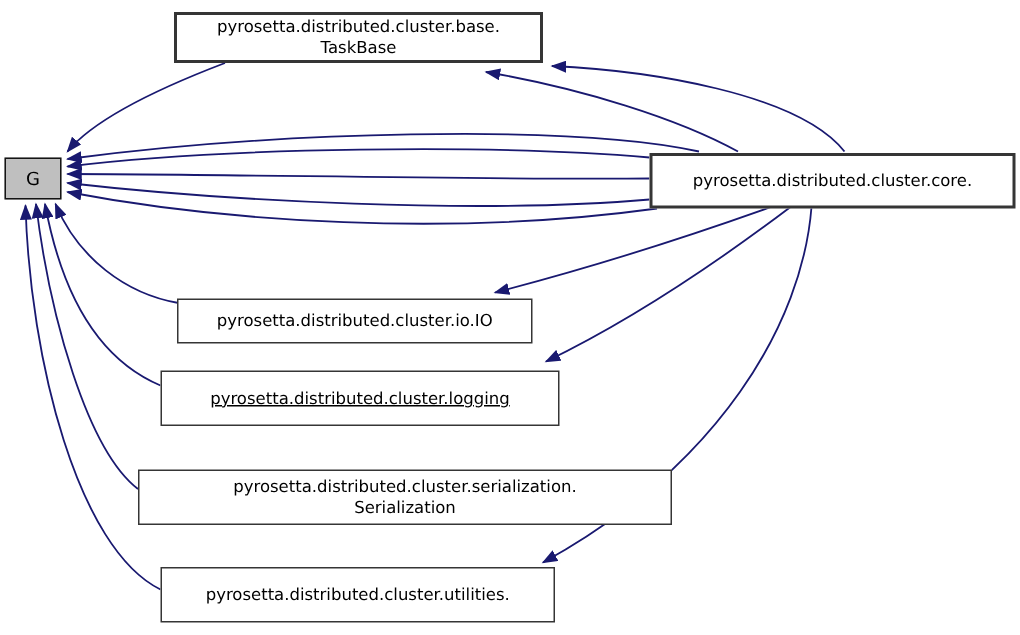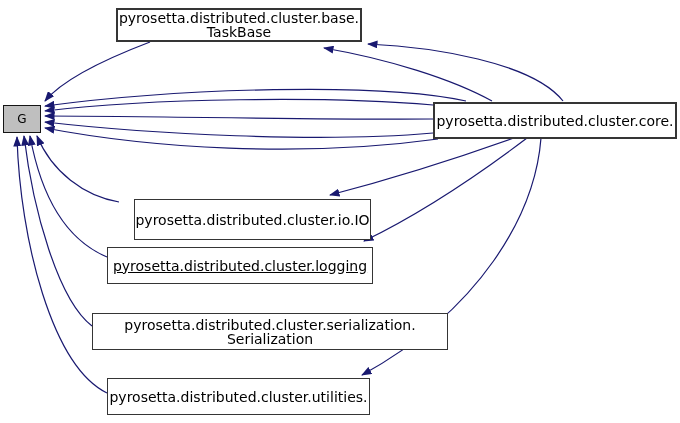--- a/index.html
+++ b/index.html
@@ -10,21 +10,21 @@
     font-family:"DejaVu Sans","Liberation Sans",sans-serif;
     overflow:hidden;
   }
   svg.edges{position:absolute;left:0;top:0;width:680px;height:423px;}
   .node{
     position:absolute;
     box-sizing:border-box;
     background:#ffffff;
     border:1px solid #353535;
     color:#000000;
-    font-size:14px;
+    font-size:11px;
     line-height:14px;
     display:flex;
     flex-direction:column;
     align-items:center;
     justify-content:center;
     text-align:center;
     white-space:nowrap;
     cursor:pointer;
   }
   .node.thick{border-width:2px;}
@@ -76,21 +76,21 @@
 
   <div class="node thick" style="left:116px;top:8px;width:246px;height:34px;">
     <span>pyrosetta.distributed.cluster.base.</span>
     <span>TaskBase</span>
   </div>
 
   <div class="node thick" style="left:433px;top:102px;width:244px;height:37px;">
     <span>pyrosetta.distributed.cluster.core.</span>
   </div>
 
-  <div class="node" style="left:118px;top:199px;width:237px;height:41px;margin-left:16px;">
+  <div class="node" style="left:118px;top:199px;width:237px;height:30px;">
     <span>pyrosetta.distributed.cluster.io.IO</span>
   </div>
 
   <div class="node" style="left:107px;top:247px;width:266px;height:37px;text-decoration:underline;">
     <span>pyrosetta.distributed.cluster.logging</span>
   </div>
 
   <div class="node" style="left:92px;top:313px;width:356px;height:37px;">
     <span>pyrosetta.distributed.cluster.serialization.</span>
     <span>Serialization</span>

